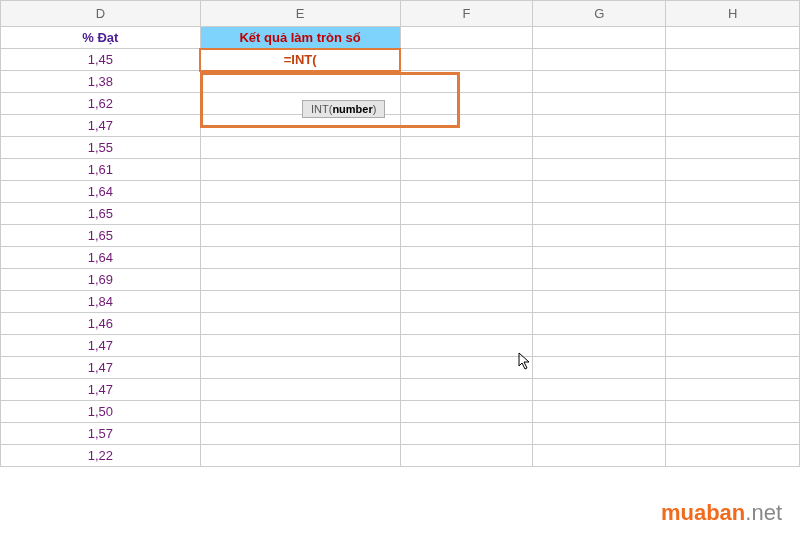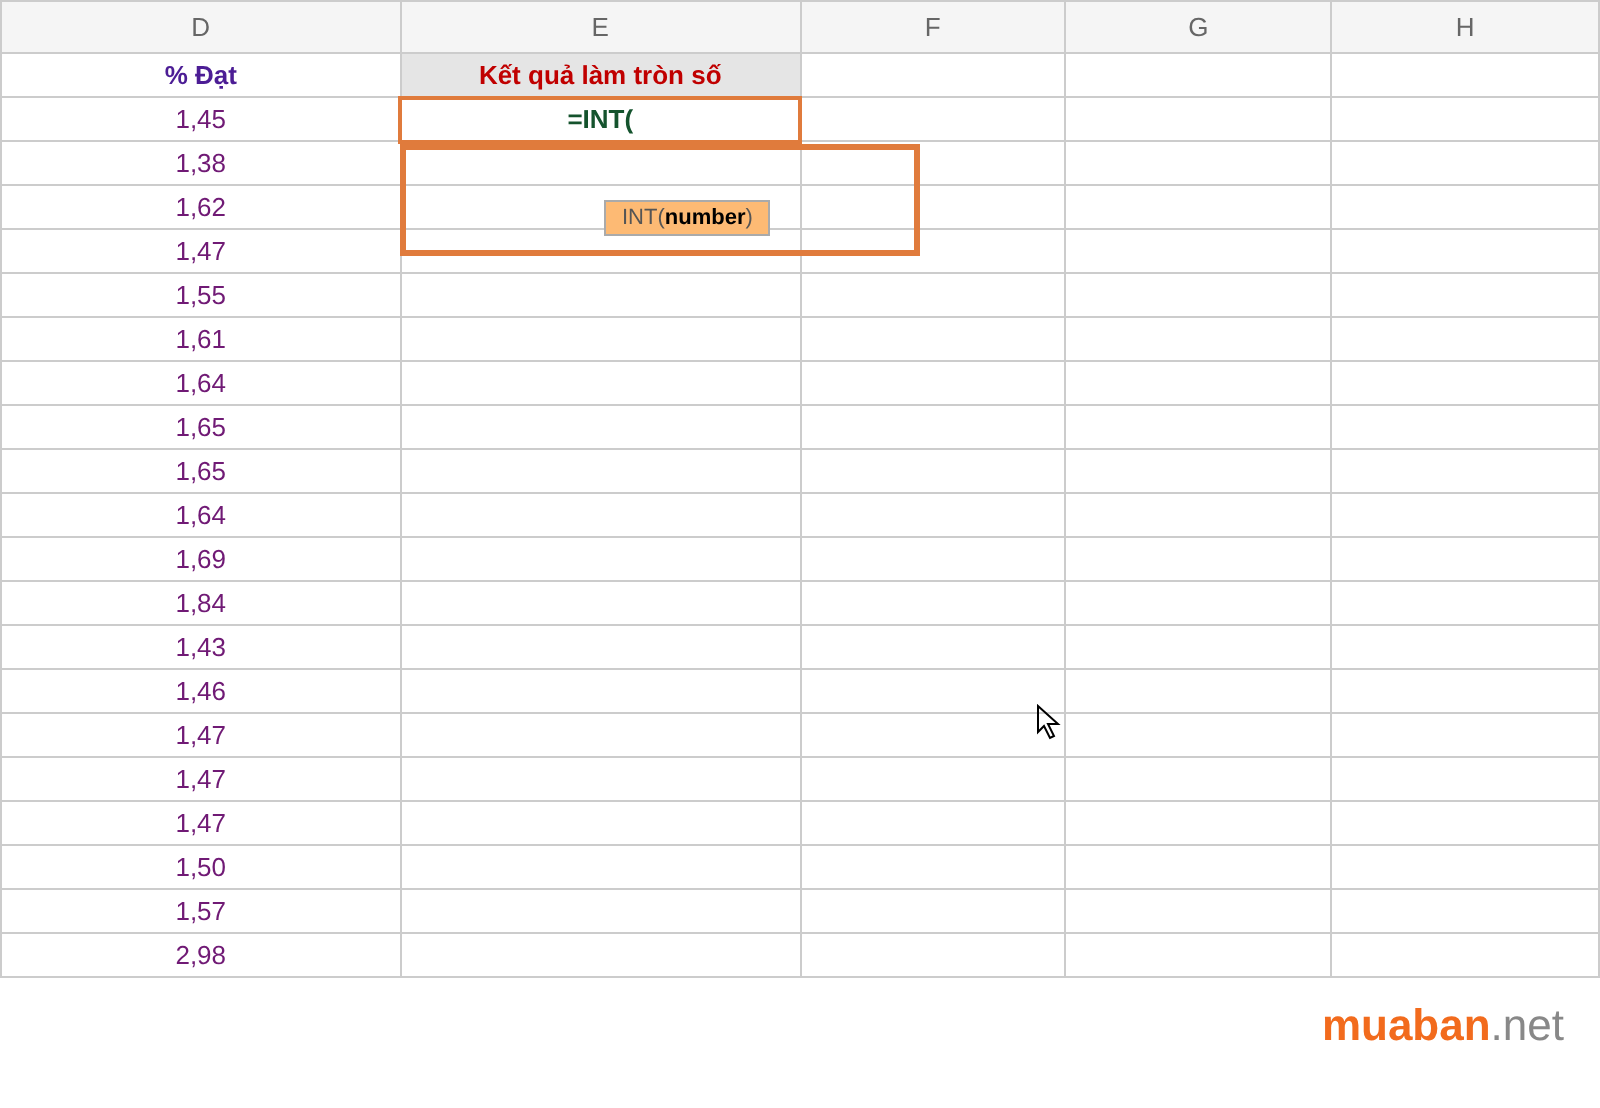--- a/index.html
+++ b/index.html
@@ -36,55 +36,55 @@
     .col-d { width: 200px; }
     .col-e { width: 200px; }
     .col-f { width: 133px; }
     .col-g { width: 133px; }
     .col-h { width: 134px; }
     .header-cell-d {
       font-weight: bold;
       color: #4c1d95;
     }
     .header-cell-e {
-      background: #e5e5e5;
+      background: #7dd3fc;
       font-weight: bold;
       color: #c00000;
       text-align: left;
       padding-left: 8px;
       margin-left: 12px;
     }
     .data-cell-d {
       text-align: center;
       color: #701a75;
     }
     .formula-cell {
       position: relative;
       text-align: center;
       font-weight: bold;
-      color: #14532d;
+      color: #c2410c;
       outline: 2px solid #e07b3c;
       outline-offset: -1px;
       z-index: 5;
     }
     .formula-highlight-box {
       position: absolute;
       border: 3px solid #e07b3c;
       top: 72px;
       left: 200px;
       width: 260px;
       height: 56px;
       pointer-events: none;
       z-index: 10;
     }
     .tooltip {
       position: absolute;
       top: 100px;
       left: 302px;
-      background: #fdba74;
+      background: #e5e5e5;
       border: 1px solid #aaa;
       padding: 2px 8px;
       font-size: 11px;
       color: #555;
       z-index: 20;
     }
     .tooltip .bold {
       font-weight: bold;
       color: #000;
     }
@@ -218,27 +218,20 @@
         <td></td>
       </tr>
       <tr>
         <td class="data-cell-d">1,84</td>
         <td></td>
         <td></td>
         <td></td>
         <td></td>
       </tr>
       <tr>
-        <td class="data-cell-d">1,43</td>
-        <td></td>
-        <td></td>
-        <td></td>
-        <td></td>
-      </tr>
-      <tr>
         <td class="data-cell-d">1,46</td>
         <td></td>
         <td></td>
         <td></td>
         <td></td>
       </tr>
       <tr>
         <td class="data-cell-d">1,47</td>
         <td></td>
         <td></td>
@@ -267,21 +260,21 @@
         <td></td>
       </tr>
       <tr>
         <td class="data-cell-d">1,57</td>
         <td></td>
         <td></td>
         <td></td>
         <td></td>
       </tr>
       <tr>
-        <td class="data-cell-d">2,98</td>
+        <td class="data-cell-d">1,22</td>
         <td></td>
         <td></td>
         <td></td>
         <td></td>
       </tr>
     </tbody>
 </table>
 
 <div class="formula-highlight-box"></div>
 

